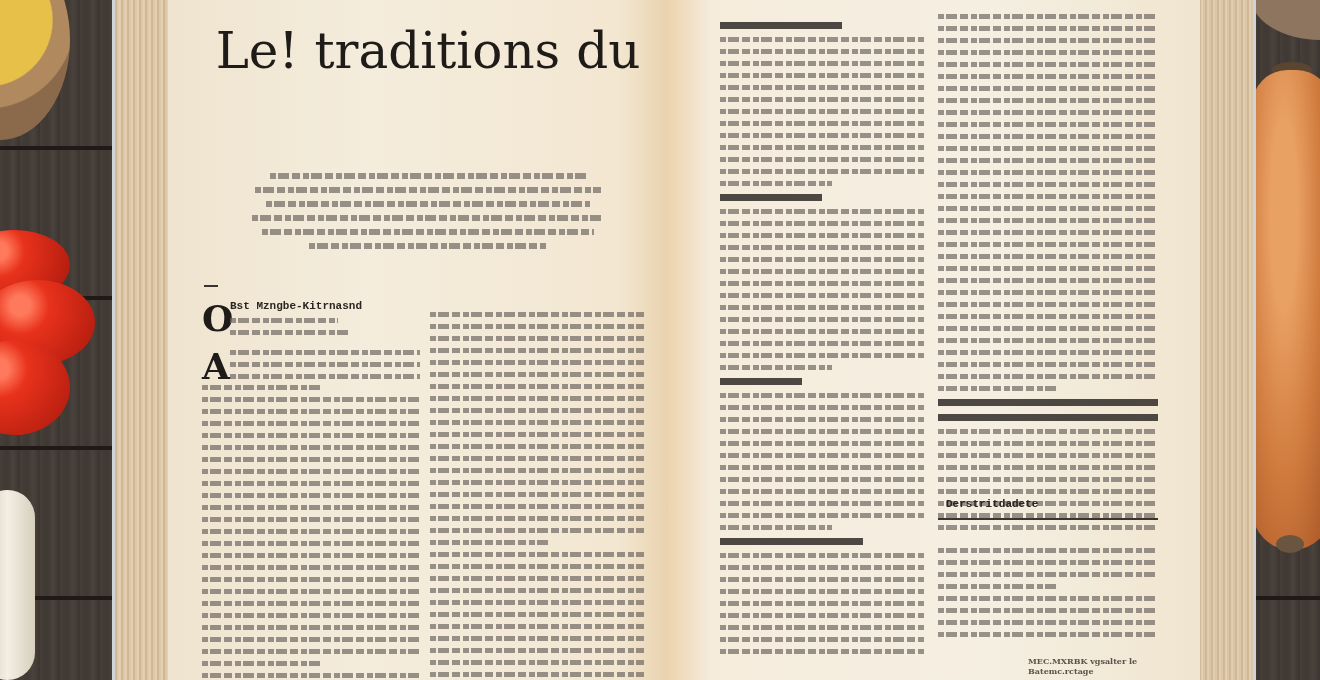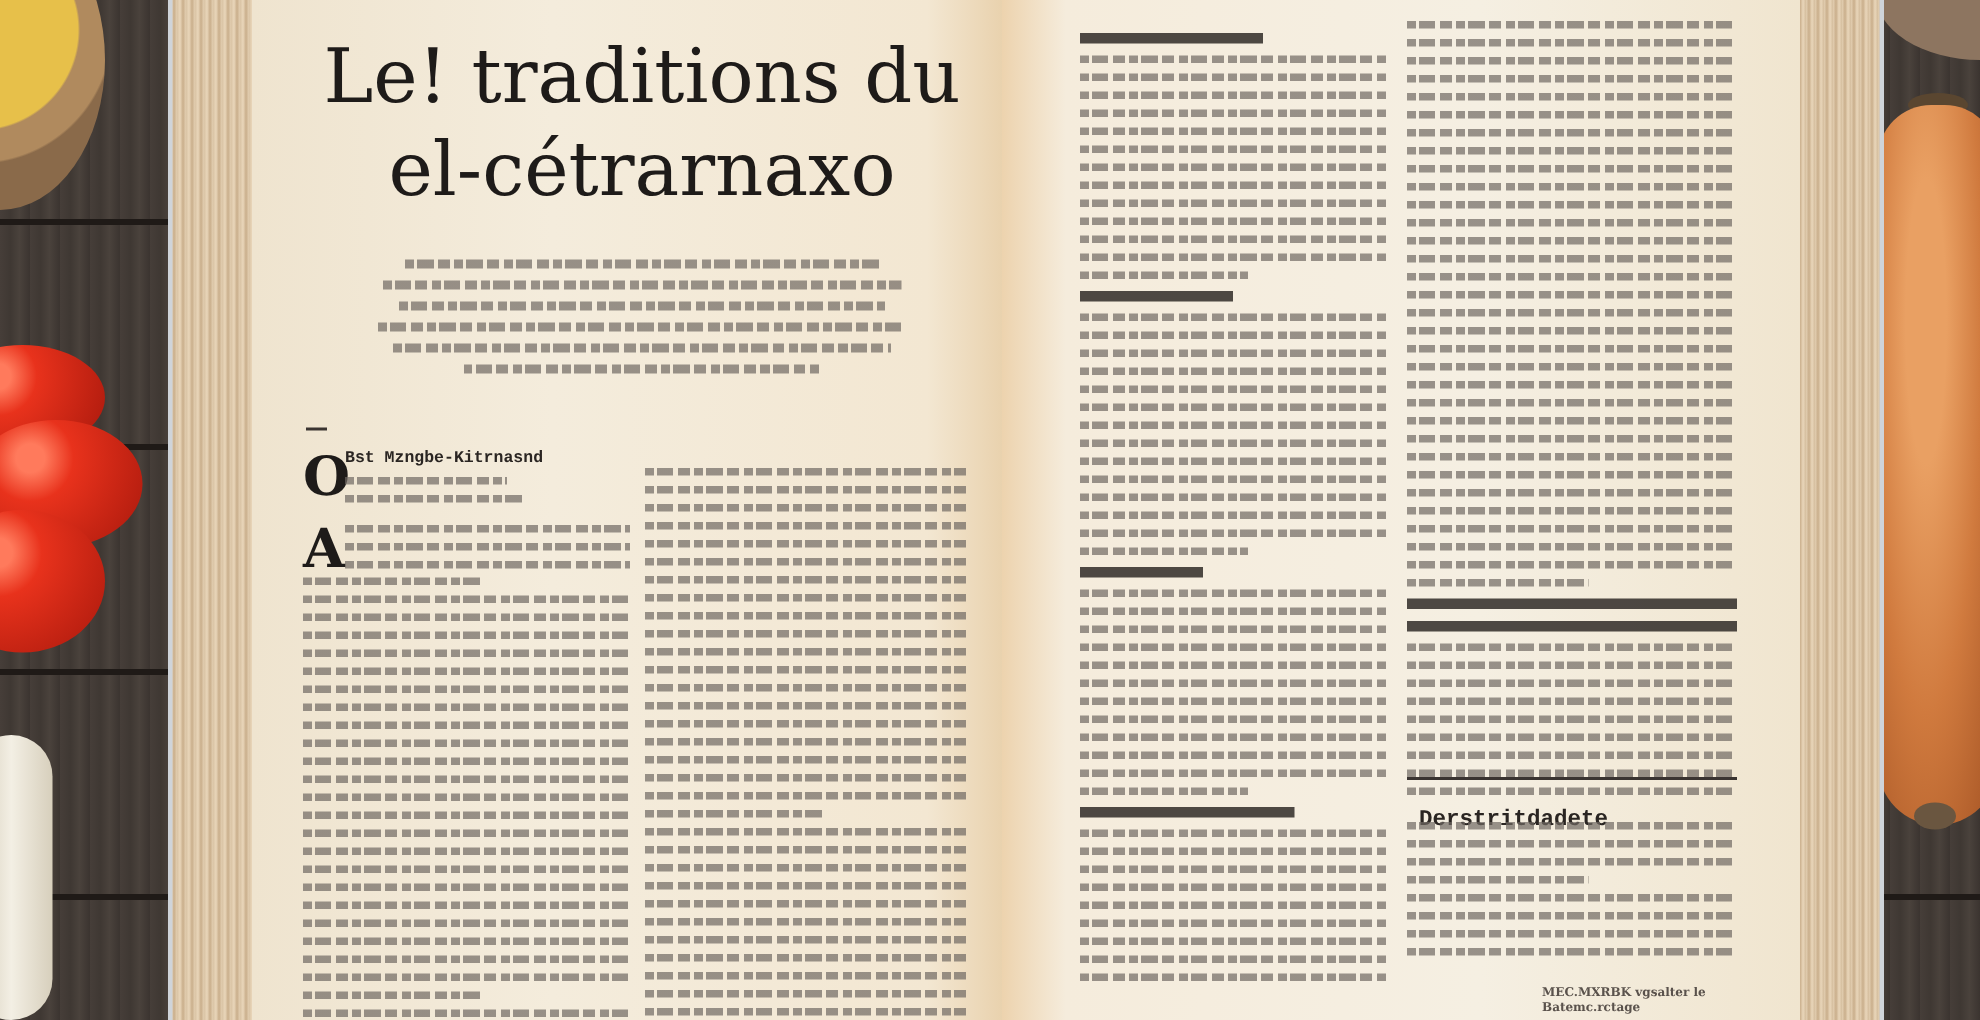--- a/index.html
+++ b/index.html
@@ -59,21 +59,20 @@
 <div class="squash"></div>
 <div class="squash-tip"></div>
 
 <div class="book">
   <div class="edge-l"></div>
   <div class="edge-r"></div>
 
   <div class="page page-l">
     <div class="title">
       <div>Le! traditions du</div>
-      <div>el-cétrarnaxo</div>
     </div>
     <div class="intro">
       <div class="line" style="width:88%"></div>
       <div class="line" style="width:96%"></div>
       <div class="line" style="width:90%"></div>
       <div class="line" style="width:98%"></div>
       <div class="line" style="width:92%"></div>
       <div class="line" style="width:66%"></div>
     </div>
     <div class="rule" style="left:36px;top:285px;width:14px;"></div>
@@ -249,21 +248,21 @@
         <div class="line"></div>
         <div class="line"></div>
         <div class="line"></div>
         <div class="line"></div>
       <div class="line"></div>
         <div class="line"></div>
         <div class="line"></div>
         <div class="line"></div>
     </div>
     <div class="rule" style="left:270px;top:518px;width:220px;"></div>
-    <div class="small-hd" style="left:278px;top:538px;font-size:15px;">Derstritdadete</div>
+    <div class="small-hd" style="left:278px;top:498px;font-size:11px;">Derstritdadete</div>
     <div class="col" style="left:270px;top:548px;width:220px;">
       <div class="line"></div>
         <div class="line"></div>
         <div class="line"></div>
         <div class="line short"></div>
       <div class="line"></div>
         <div class="line"></div>
         <div class="line"></div>
         <div class="line"></div>
     </div>

